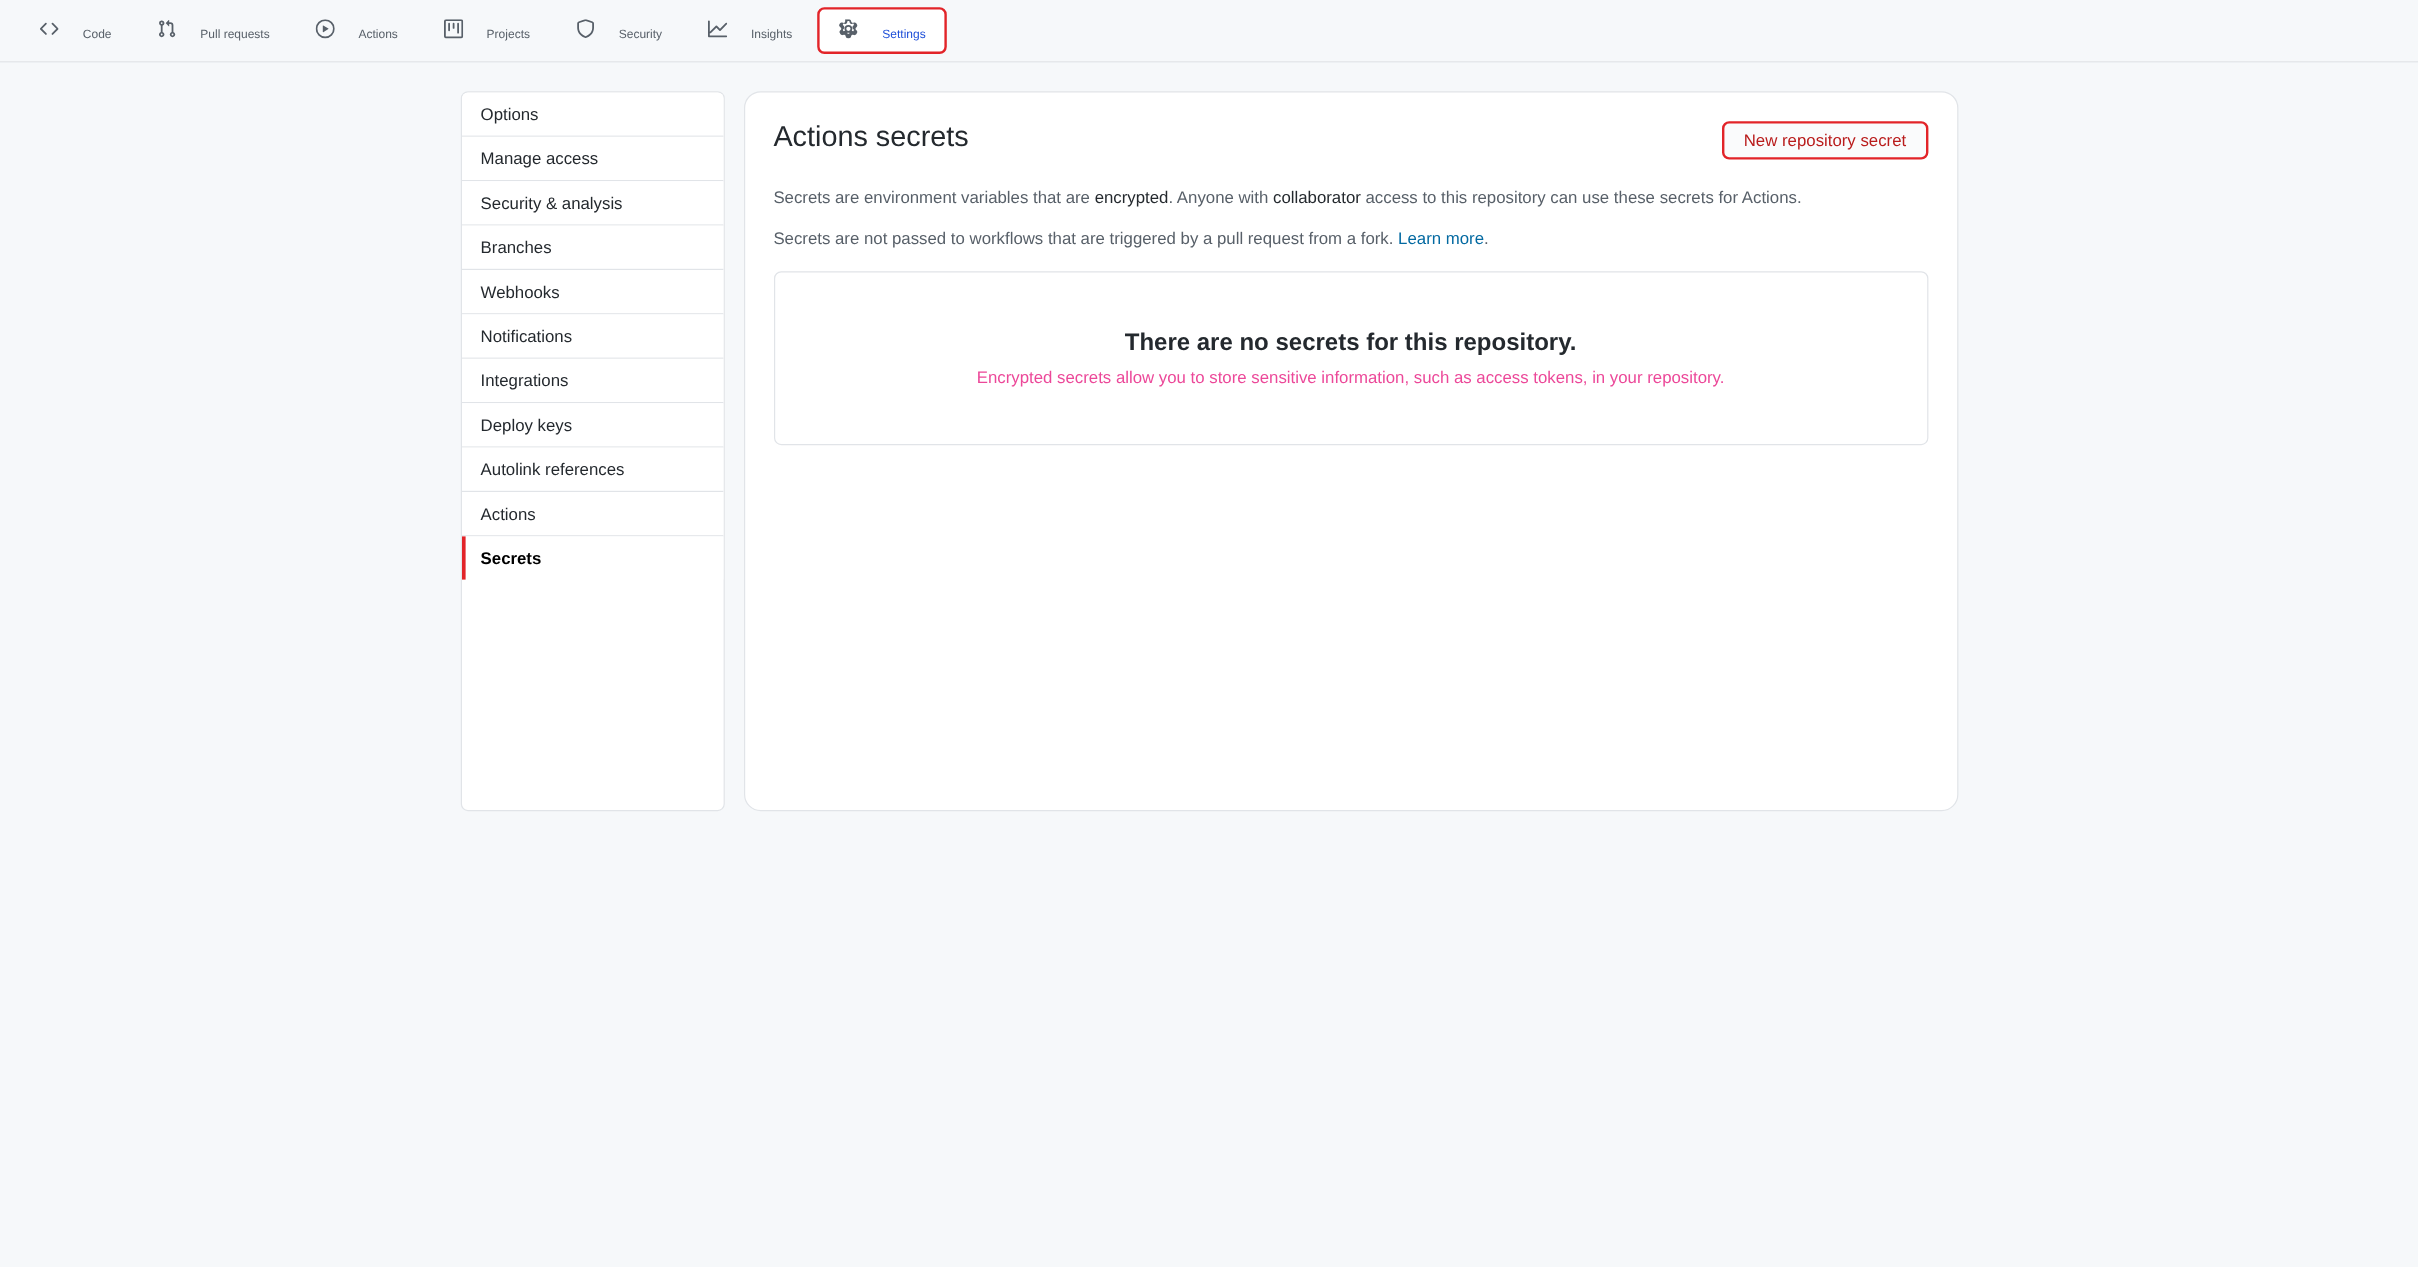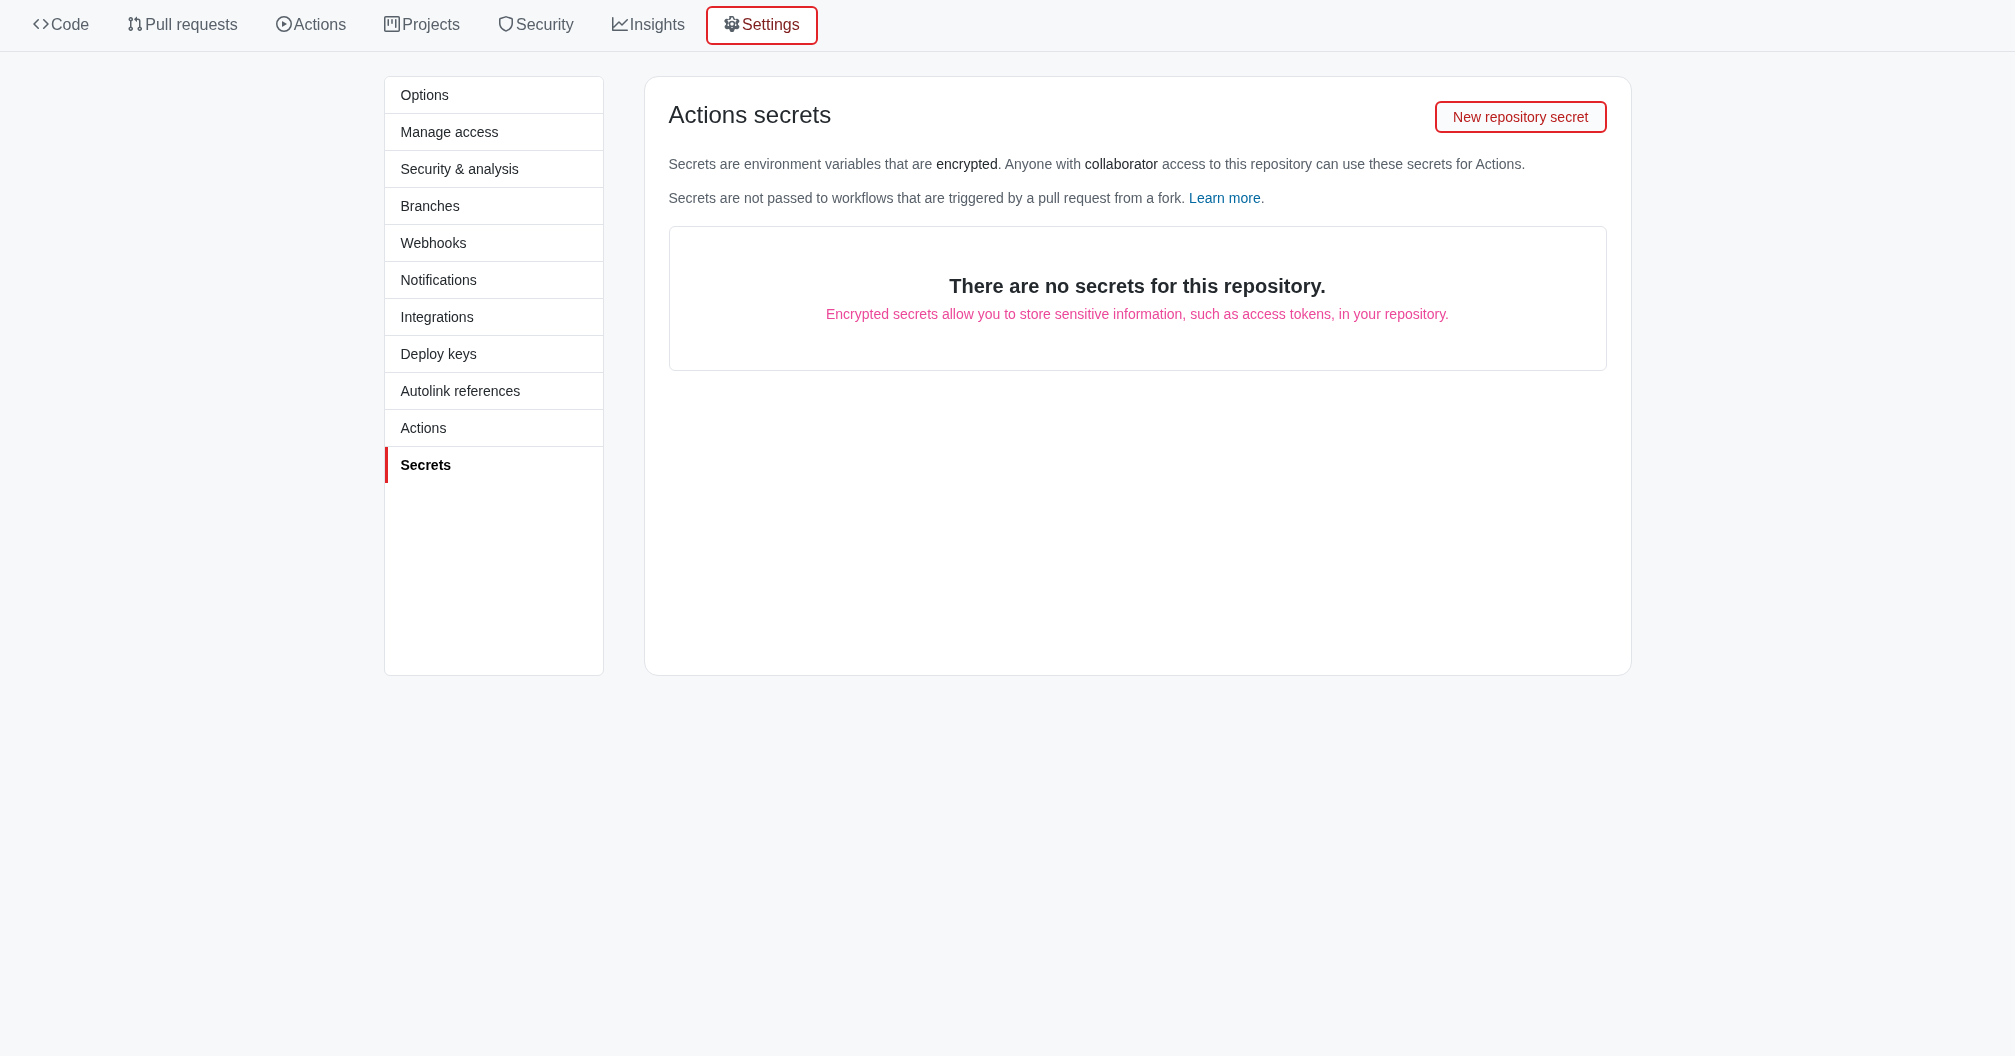--- a/index.html
+++ b/index.html
@@ -15,50 +15,50 @@
       background: #f6f8fa;
       border-bottom: 1px solid #e1e4e8;
       display: flex;
       align-items: center;
       padding: 0 16px;
       height: 52px;
       gap: 4px;
     }
     .nav-tab {
       display: flex;
-      align-items: flex-start;
-      gap: 2px;
+      align-items: flex-end;
+      gap: 20px;
       padding: 8px 16px;
-      font-size: 16px;
+      font-size: 10px;
       color: #586069;
       cursor: pointer;
       border: 1px solid transparent;
       border-radius: 6px;
       background: none;
       text-decoration: none;
       white-space: nowrap;
     }
     .nav-tab.active {
-      color: #7f1d1d;
+      color: #1d4ed8;
       background: #fff;
       border: 2px solid #e22429;
       border-radius: 6px;
     }
     .nav-icon {
       color: #586069;
       font-size: 13px;
     }
 
     
     .page-container {
       display: flex;
       max-width: 1280px;
       margin: 0 auto;
       padding: 24px 16px;
-      gap: 40px;
+      gap: 16px;
     }
 
     
     .sidebar {
       width: 220px;
       flex-shrink: 0;
       background: #fff;
       border: 1px solid #e1e4e8;
       border-radius: 6px;
       overflow: hidden;

